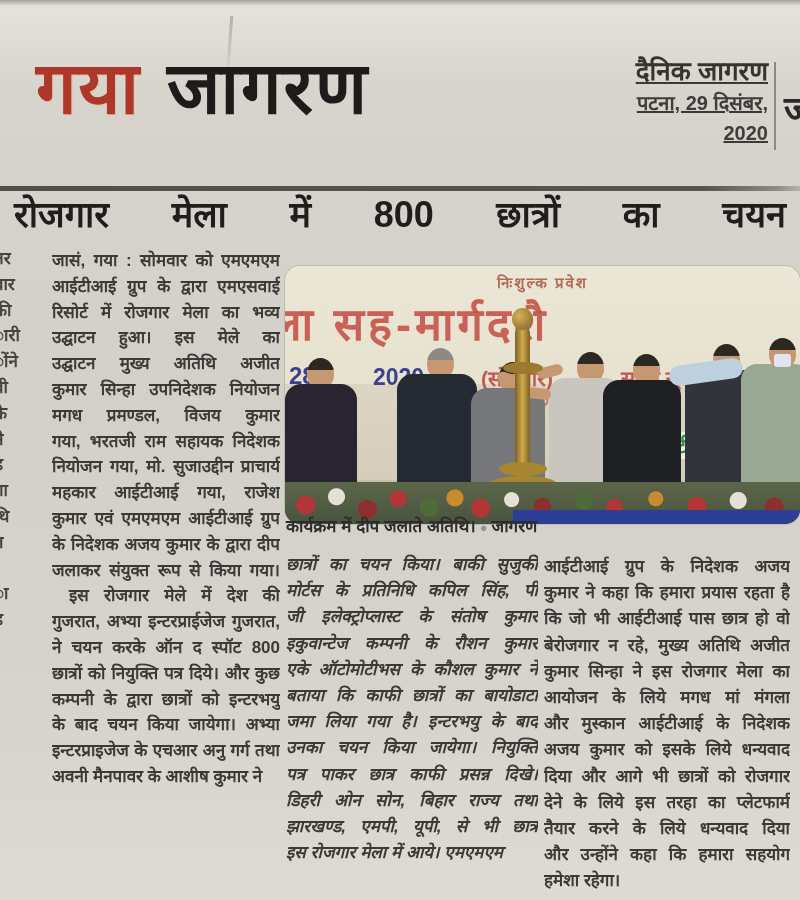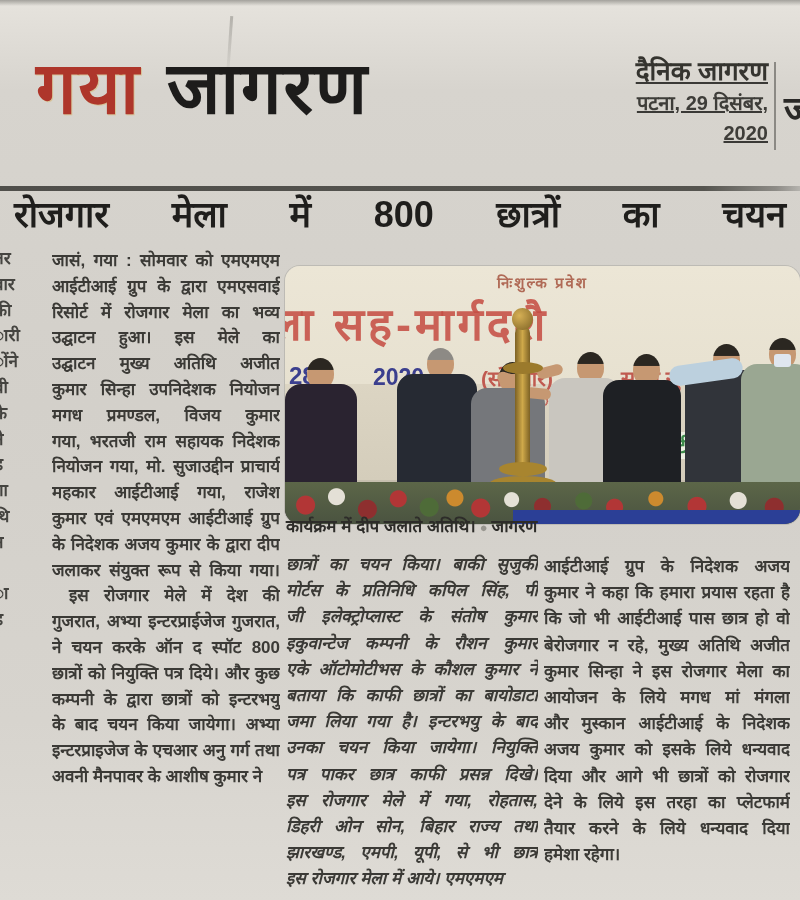--- a/index.html
+++ b/index.html
@@ -253,31 +253,31 @@
 <div class="col col-mid">
     <div class="line">छात्रों का चयन किया। बाकी सुजुकी</div>
     <div class="line">मोर्टस के प्रतिनिधि कपिल सिंह, पी</div>
     <div class="line">जी इलेक्ट्रोप्लास्ट के संतोष कुमार</div>
     <div class="line">इकुवान्टेज कम्पनी के रौशन कुमार</div>
     <div class="line">एके ऑटोमोटीभस के कौशल कुमार ने</div>
     <div class="line">बताया कि काफी छात्रों का बायोडाटा</div>
     <div class="line">जमा लिया गया है। इन्टरभयु के बाद</div>
     <div class="line">उनका चयन किया जायेगा। नियुक्ति</div>
     <div class="line">पत्र पाकर छात्र काफी प्रसन्न दिखे।</div>
-    <div class="line">इस रोजगार मेले में गया, रोहतास,</div>
     <div class="line">डिहरी ओन सोन, बिहार राज्य तथा</div>
     <div class="line">झारखण्ड, एमपी, यूपी, से भी छात्र</div>
     <div class="line">इस रोजगार मेला में आये। एमएमएम</div>
   </div>
 <div class="col col-right">
     <div class="line">आईटीआई ग्रुप के निदेशक अजय</div>
     <div class="line">कुमार ने कहा कि हमारा प्रयास रहता है</div>
     <div class="line">कि जो भी आईटीआई पास छात्र हो वो</div>
     <div class="line">बेरोजगार न रहे, मुख्य अतिथि अजीत</div>
     <div class="line">कुमार सिन्हा ने इस रोजगार मेला का</div>
     <div class="line">आयोजन के लिये मगध मां मंगला</div>
     <div class="line">और मुस्कान आईटीआई के निदेशक</div>
     <div class="line">अजय कुमार को इसके लिये धन्यवाद</div>
     <div class="line">दिया और आगे भी छात्रों को रोजगार</div>
     <div class="line">देने के लिये इस तरहा का प्लेटफार्म</div>
     <div class="line">तैयार करने के लिये धन्यवाद दिया</div>
+    <div class="line">और उन्होंने कहा कि हमारा सहयोग</div>
     <div class="line">हमेशा रहेगा।</div>
   </div>
 
 </body></html>

